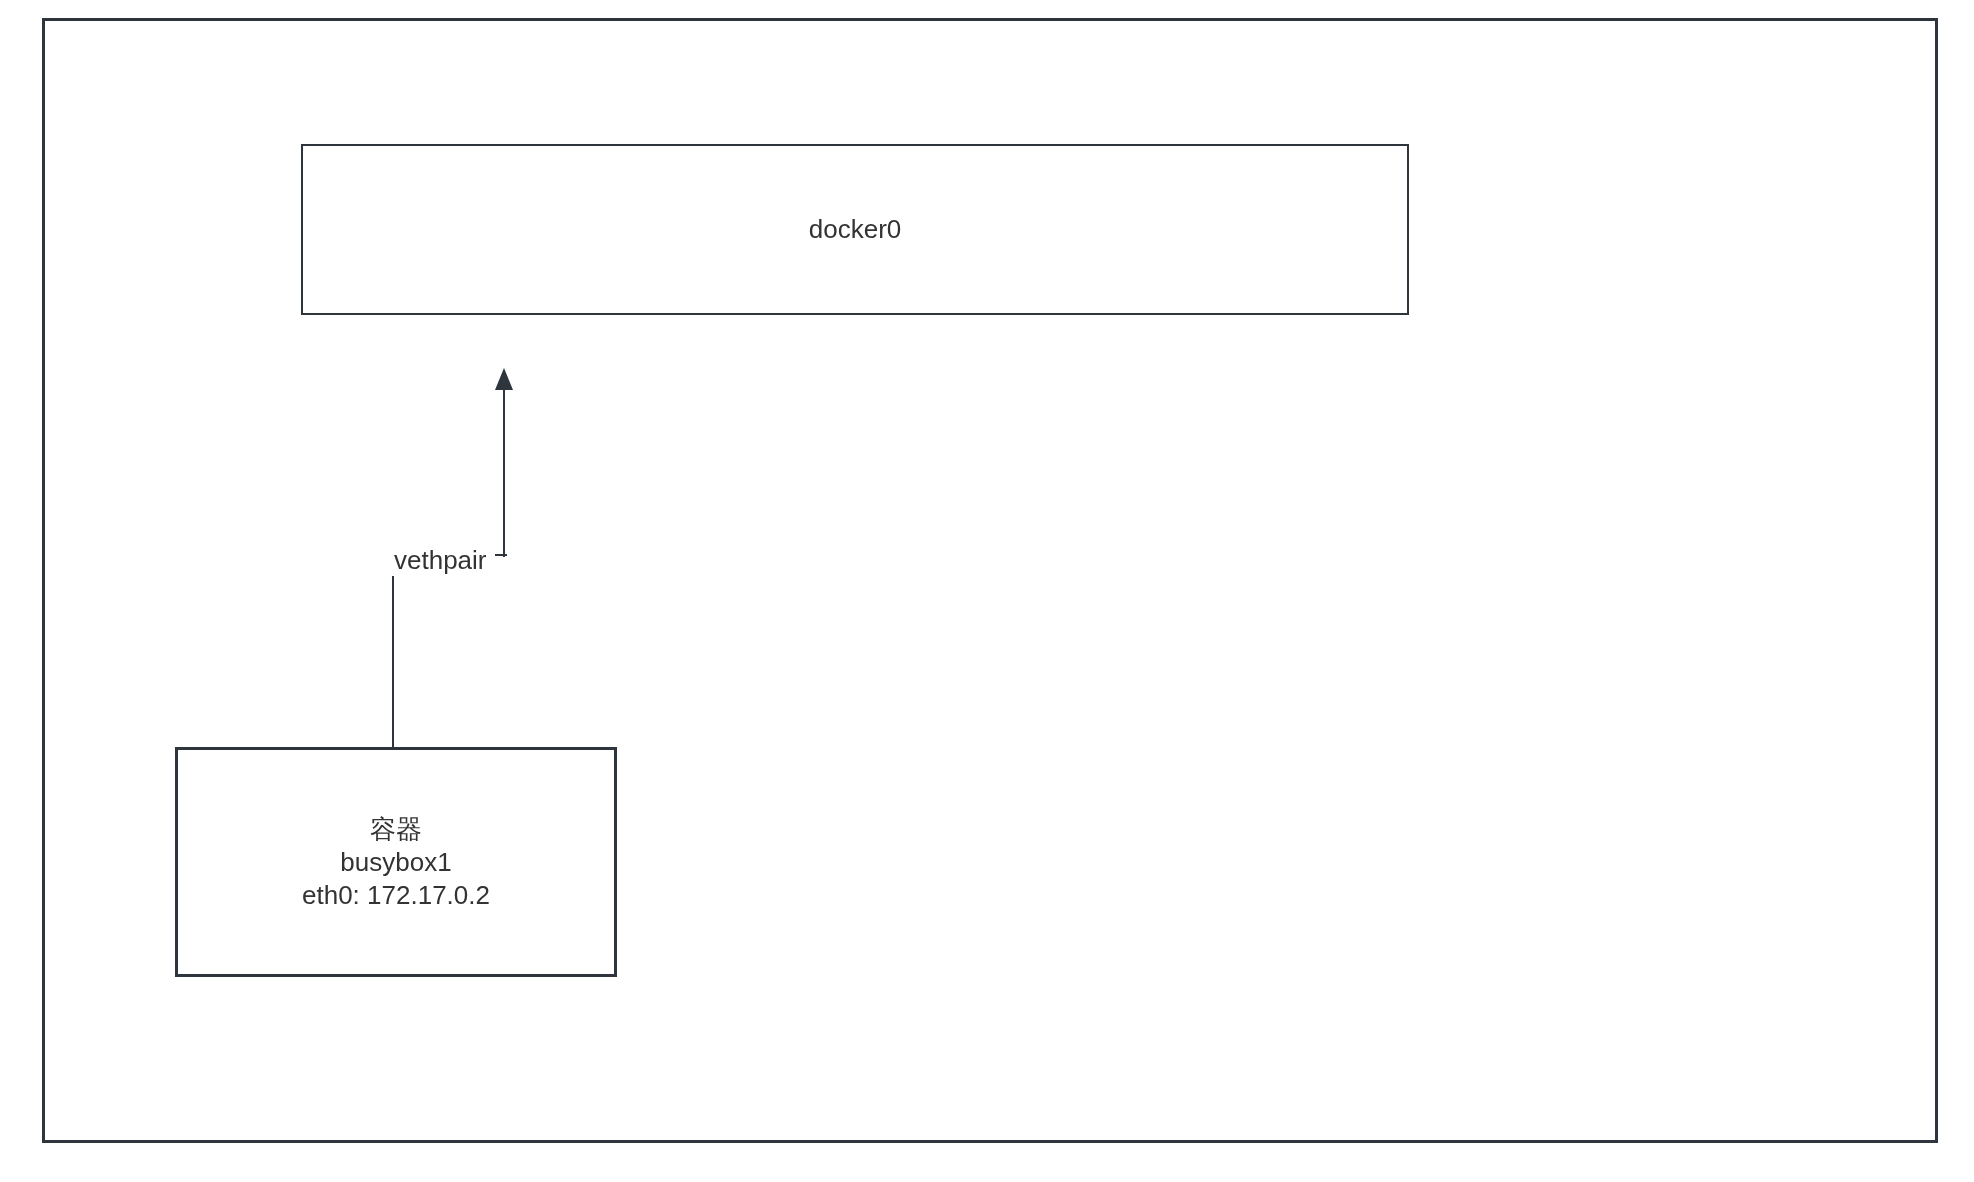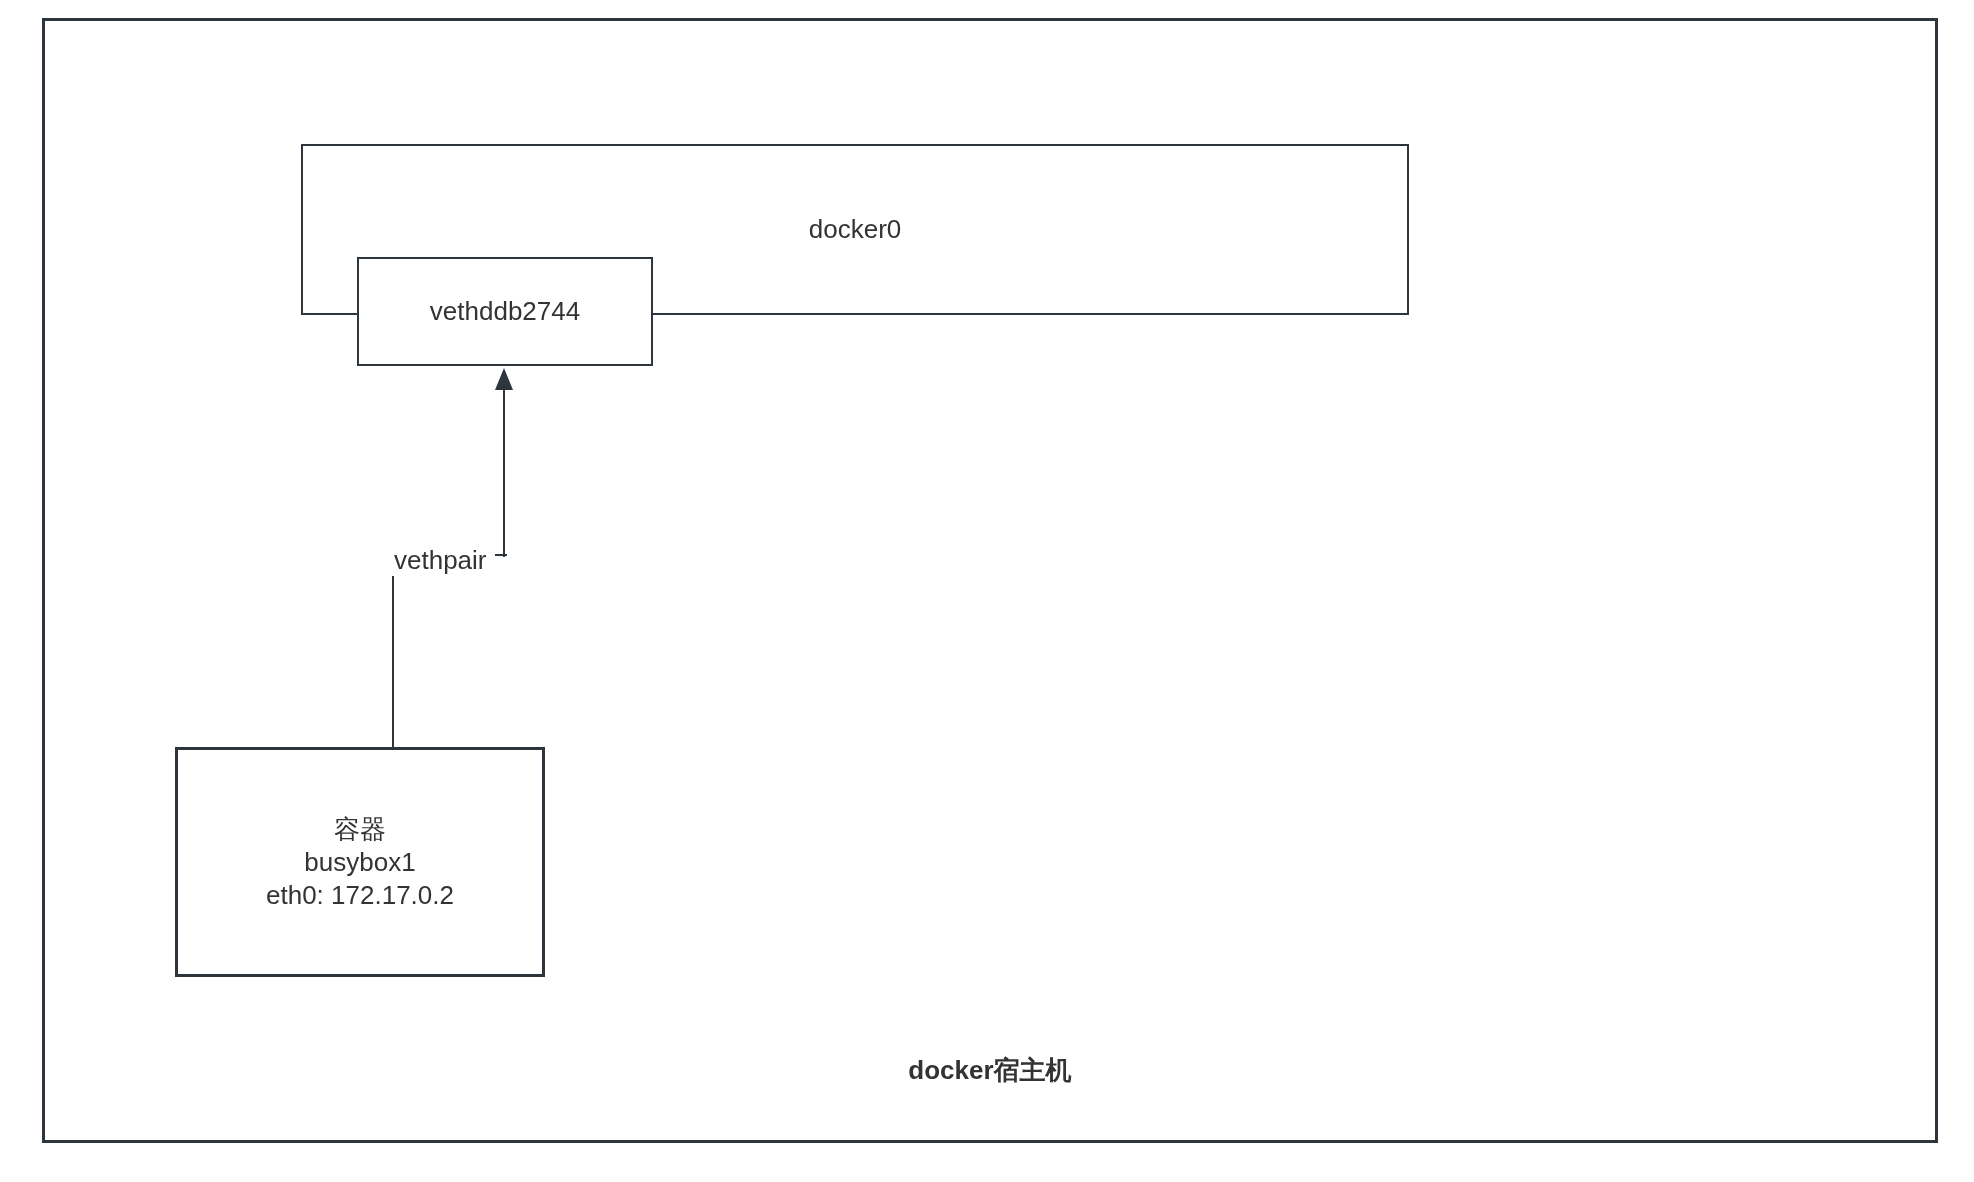--- a/index.html
+++ b/index.html
@@ -66,21 +66,21 @@
   
   .veth-box {
     left: 357px; top: 257px;
     width: 296px; height: 109px;
     z-index: 4;
   }
 
   
   .container-box {
     left: 175px; top: 747px;
-    width: 370px; height: 230px;
+    width: 442px; height: 230px;
     border-width: 3px;
     z-index: 2;
     flex-direction: column;
   }
 
   
   .edge-line {
     position: absolute;
     background: var(--stroke);
     z-index: 3;
@@ -107,37 +107,33 @@
     background: var(--background);
     z-index: 4;
   }
 </style>
 </head>
 <body>
 
 <div class="stage">
 
   <div class="box host-box"></div>
-  <div class="label-text host-label">docker宿主机</div>
 
   <div class="box bridge-box">
     <span class="label-text">docker0</span>
   </div>
 
   <div class="edge-line edge-lower-segment"></div>
   <div class="edge-line edge-jog-segment"></div>
   <div class="edge-line edge-upper-segment"></div>
   <div class="edge-arrowhead"></div>
   <div class="edge-label">
     <span class="label-text">vethpair</span>
   </div>
 
-  <div class="box veth-box">
-    <span class="label-text">vethddb2744</span>
-  </div>
 
   <div class="box container-box">
     <div class="label-text">容器</div>
     <div class="label-text">busybox1</div>
     <div class="label-text">eth0: 172.17.0.2</div>
   </div>
 
 </div>
 
 </body></html>

